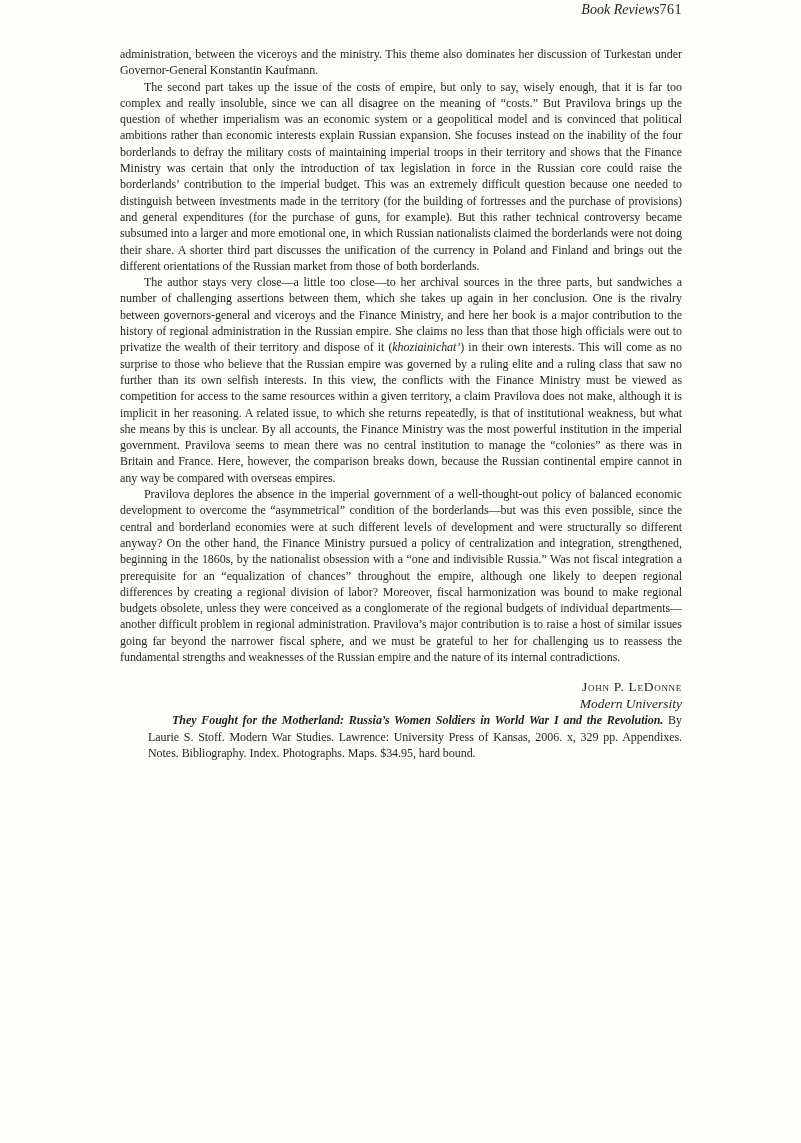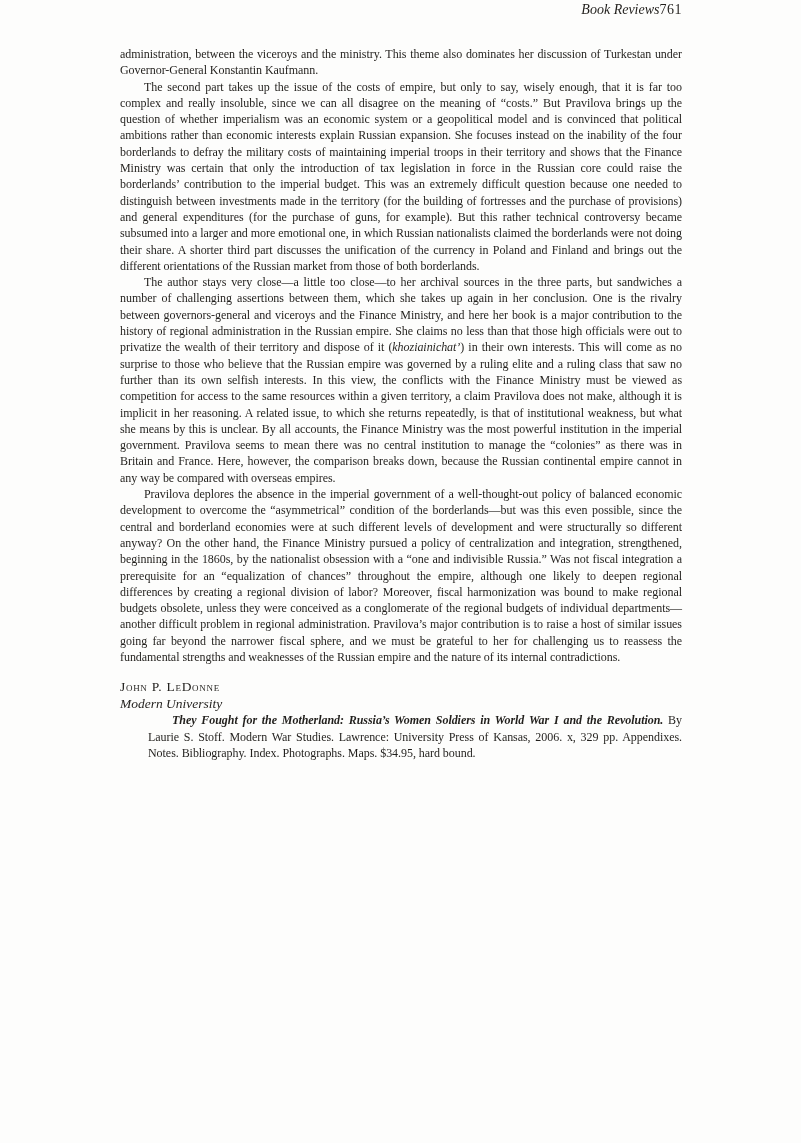--- a/index.html
+++ b/index.html
@@ -45,21 +45,21 @@
     text-indent: 24px;
     font-size: 12px;
     line-height: 16.3px;
     letter-spacing: -0.05px;
   }
   .body-text p.noindent {
     text-indent: 0;
   }
   .signature {
     margin-top: 14px;
-    text-align: left;
+    text-align: right;
     font-size: 13.5px;
     line-height: 16.5px;
   }
   .sig-name {
     font-variant: small-caps;
     letter-spacing: 0.7px;
   }
   .sig-affil {
     font-style: italic;
   }

